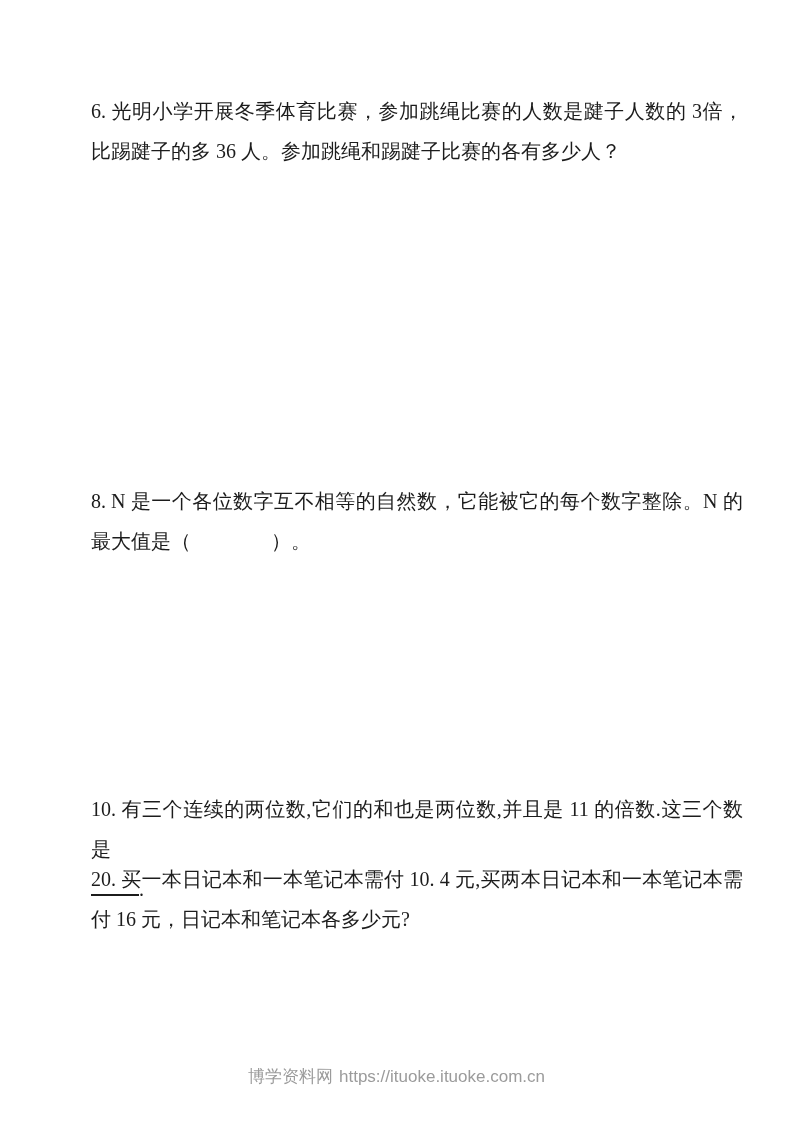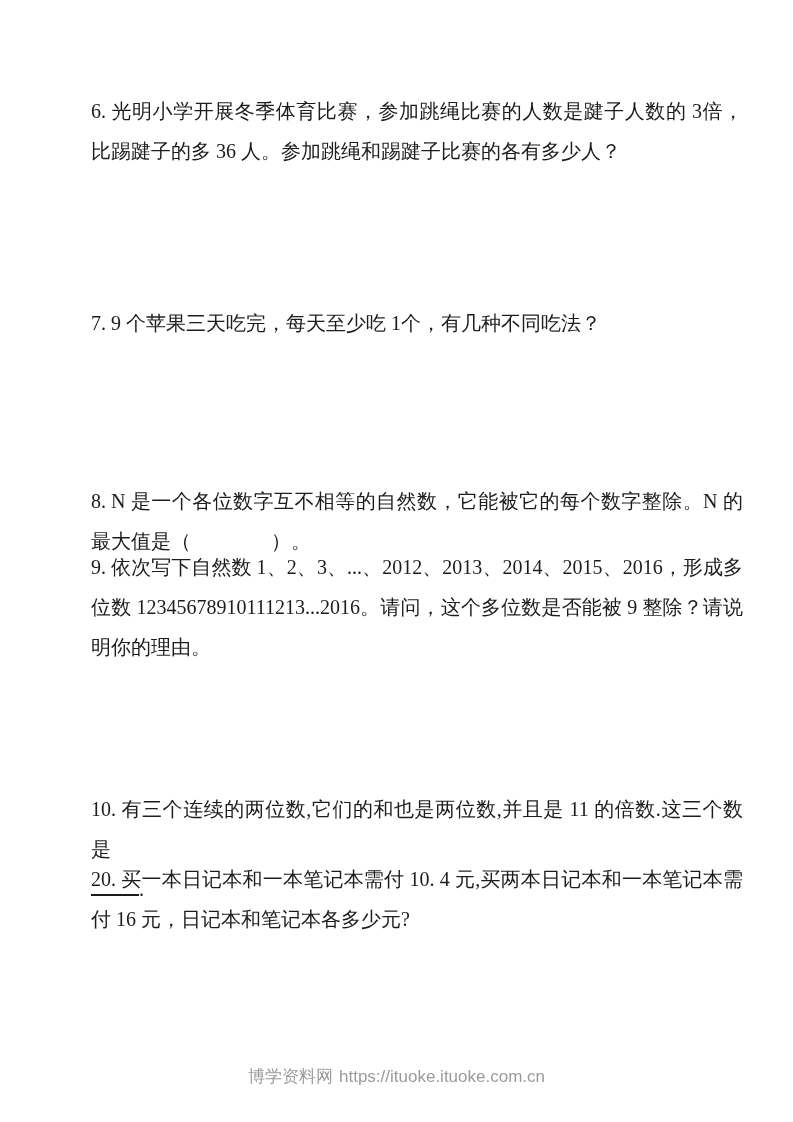--- a/index.html
+++ b/index.html
@@ -54,25 +54,23 @@
     margin-right: 6px;
   }
 </style>
 </head>
 <body>
 
 <div class="page">
 
   <p class="prob" style="top:75px"><span class="num">6.</span><span>光明小学开展冬季体育比赛，参加跳绳比赛的人数是踺子人数的 3倍，比踢踺子的多 36 人。参加跳绳和踢踺子比赛的各有多少人？</span></p>
 
-  <p class="prob" style="top:287px"><span class="num">7.</span><span>9 个苹果三天吃完，每天至少吃 1个，有几种不同吃法？</span></p>
 
   <p class="prob" style="top:465px"><span class="num">8.</span><span>N 是一个各位数字互不相等的自然数，它能被它的每个数字整除。N 的最大值是（　　　　）。</span></p>
 
-  <p class="prob" style="top:531px"><span class="num">9.</span><span>依次写下自然数 1、2、3、...、2012、2013、2014、2015、2016，形成多位数 12345678910111213...2016。请问，这个多位数是否能被 9 整除？请说明你的理由。</span></p>
 
   <p class="prob" style="top:773px"><span class="num">10.</span><span>有三个连续的两位数,它们的和也是两位数,并且是 11 的倍数.这三个数是</span><br><span class="blank"></span><span>.</span></p>
 
   <p class="prob" style="top:843px"><span class="num">20.</span><span>买一本日记本和一本笔记本需付 10. 4 元,买两本日记本和一本笔记本需付 16 元，日记本和笔记本各多少元?</span></p>
 
   <div class="footer"><span class="site">博学资料网</span><span>https://ituoke.ituoke.com.cn</span></div>
 
 </div>
 
 </body></html>

